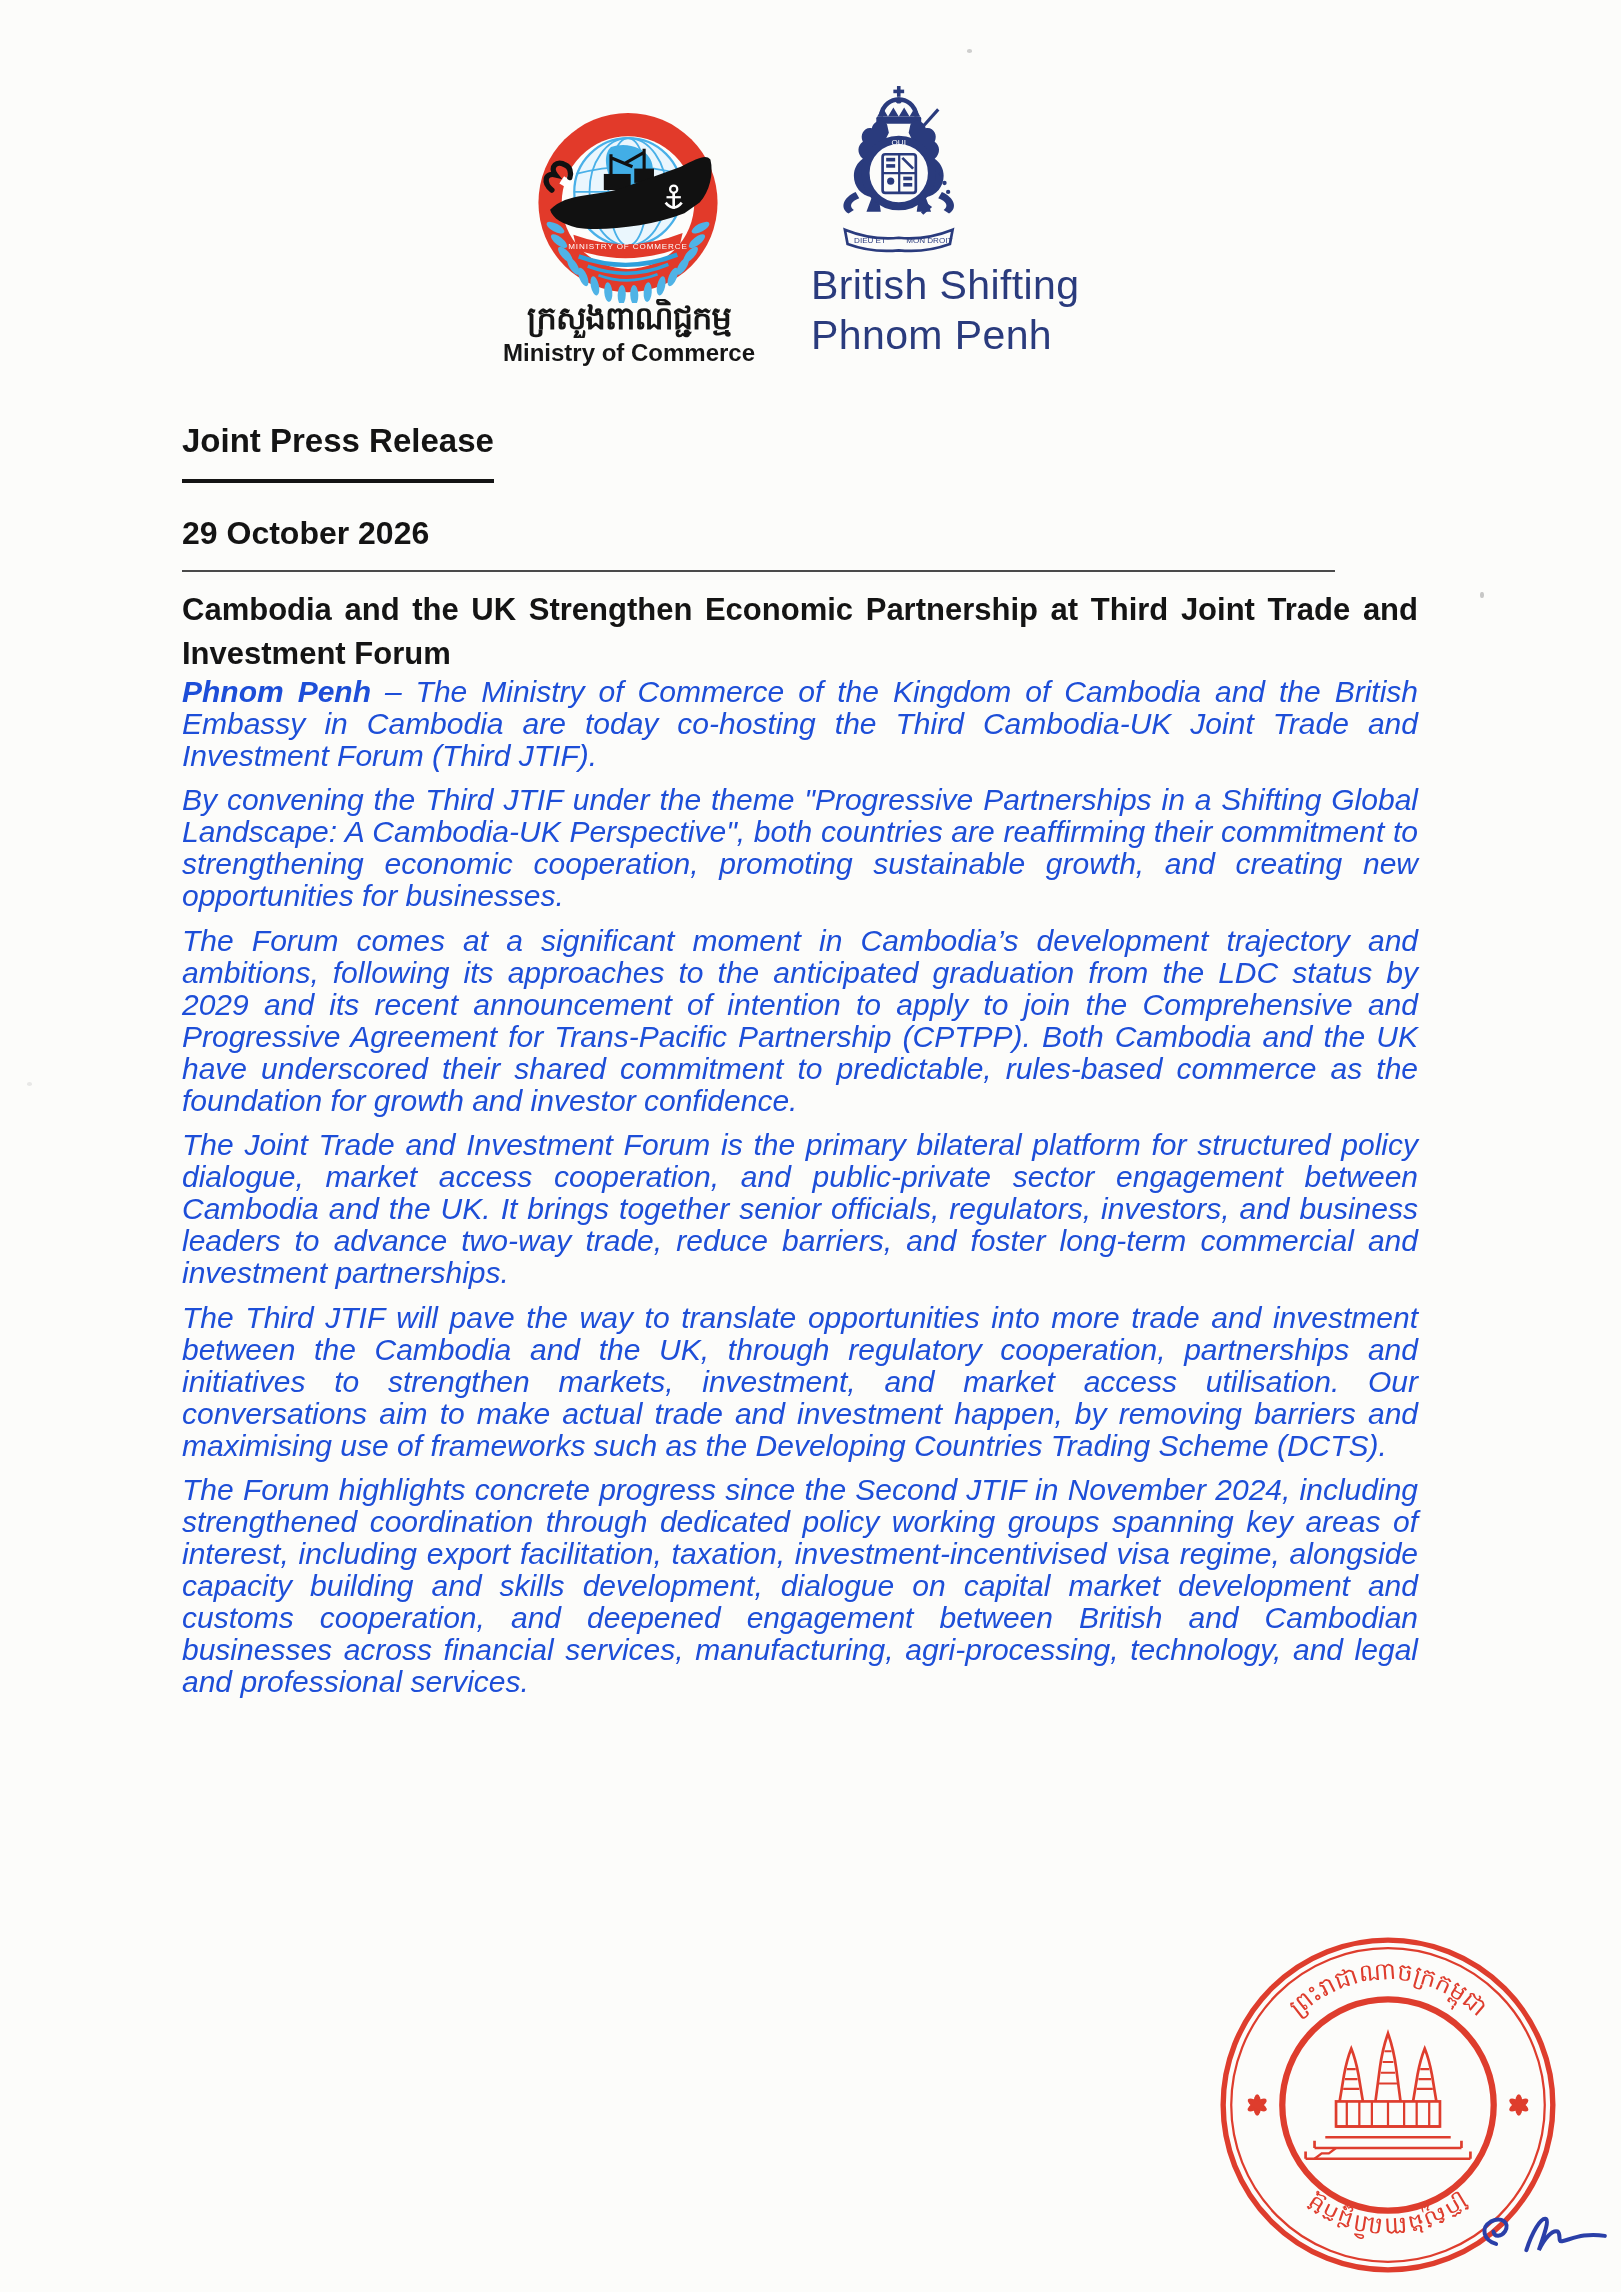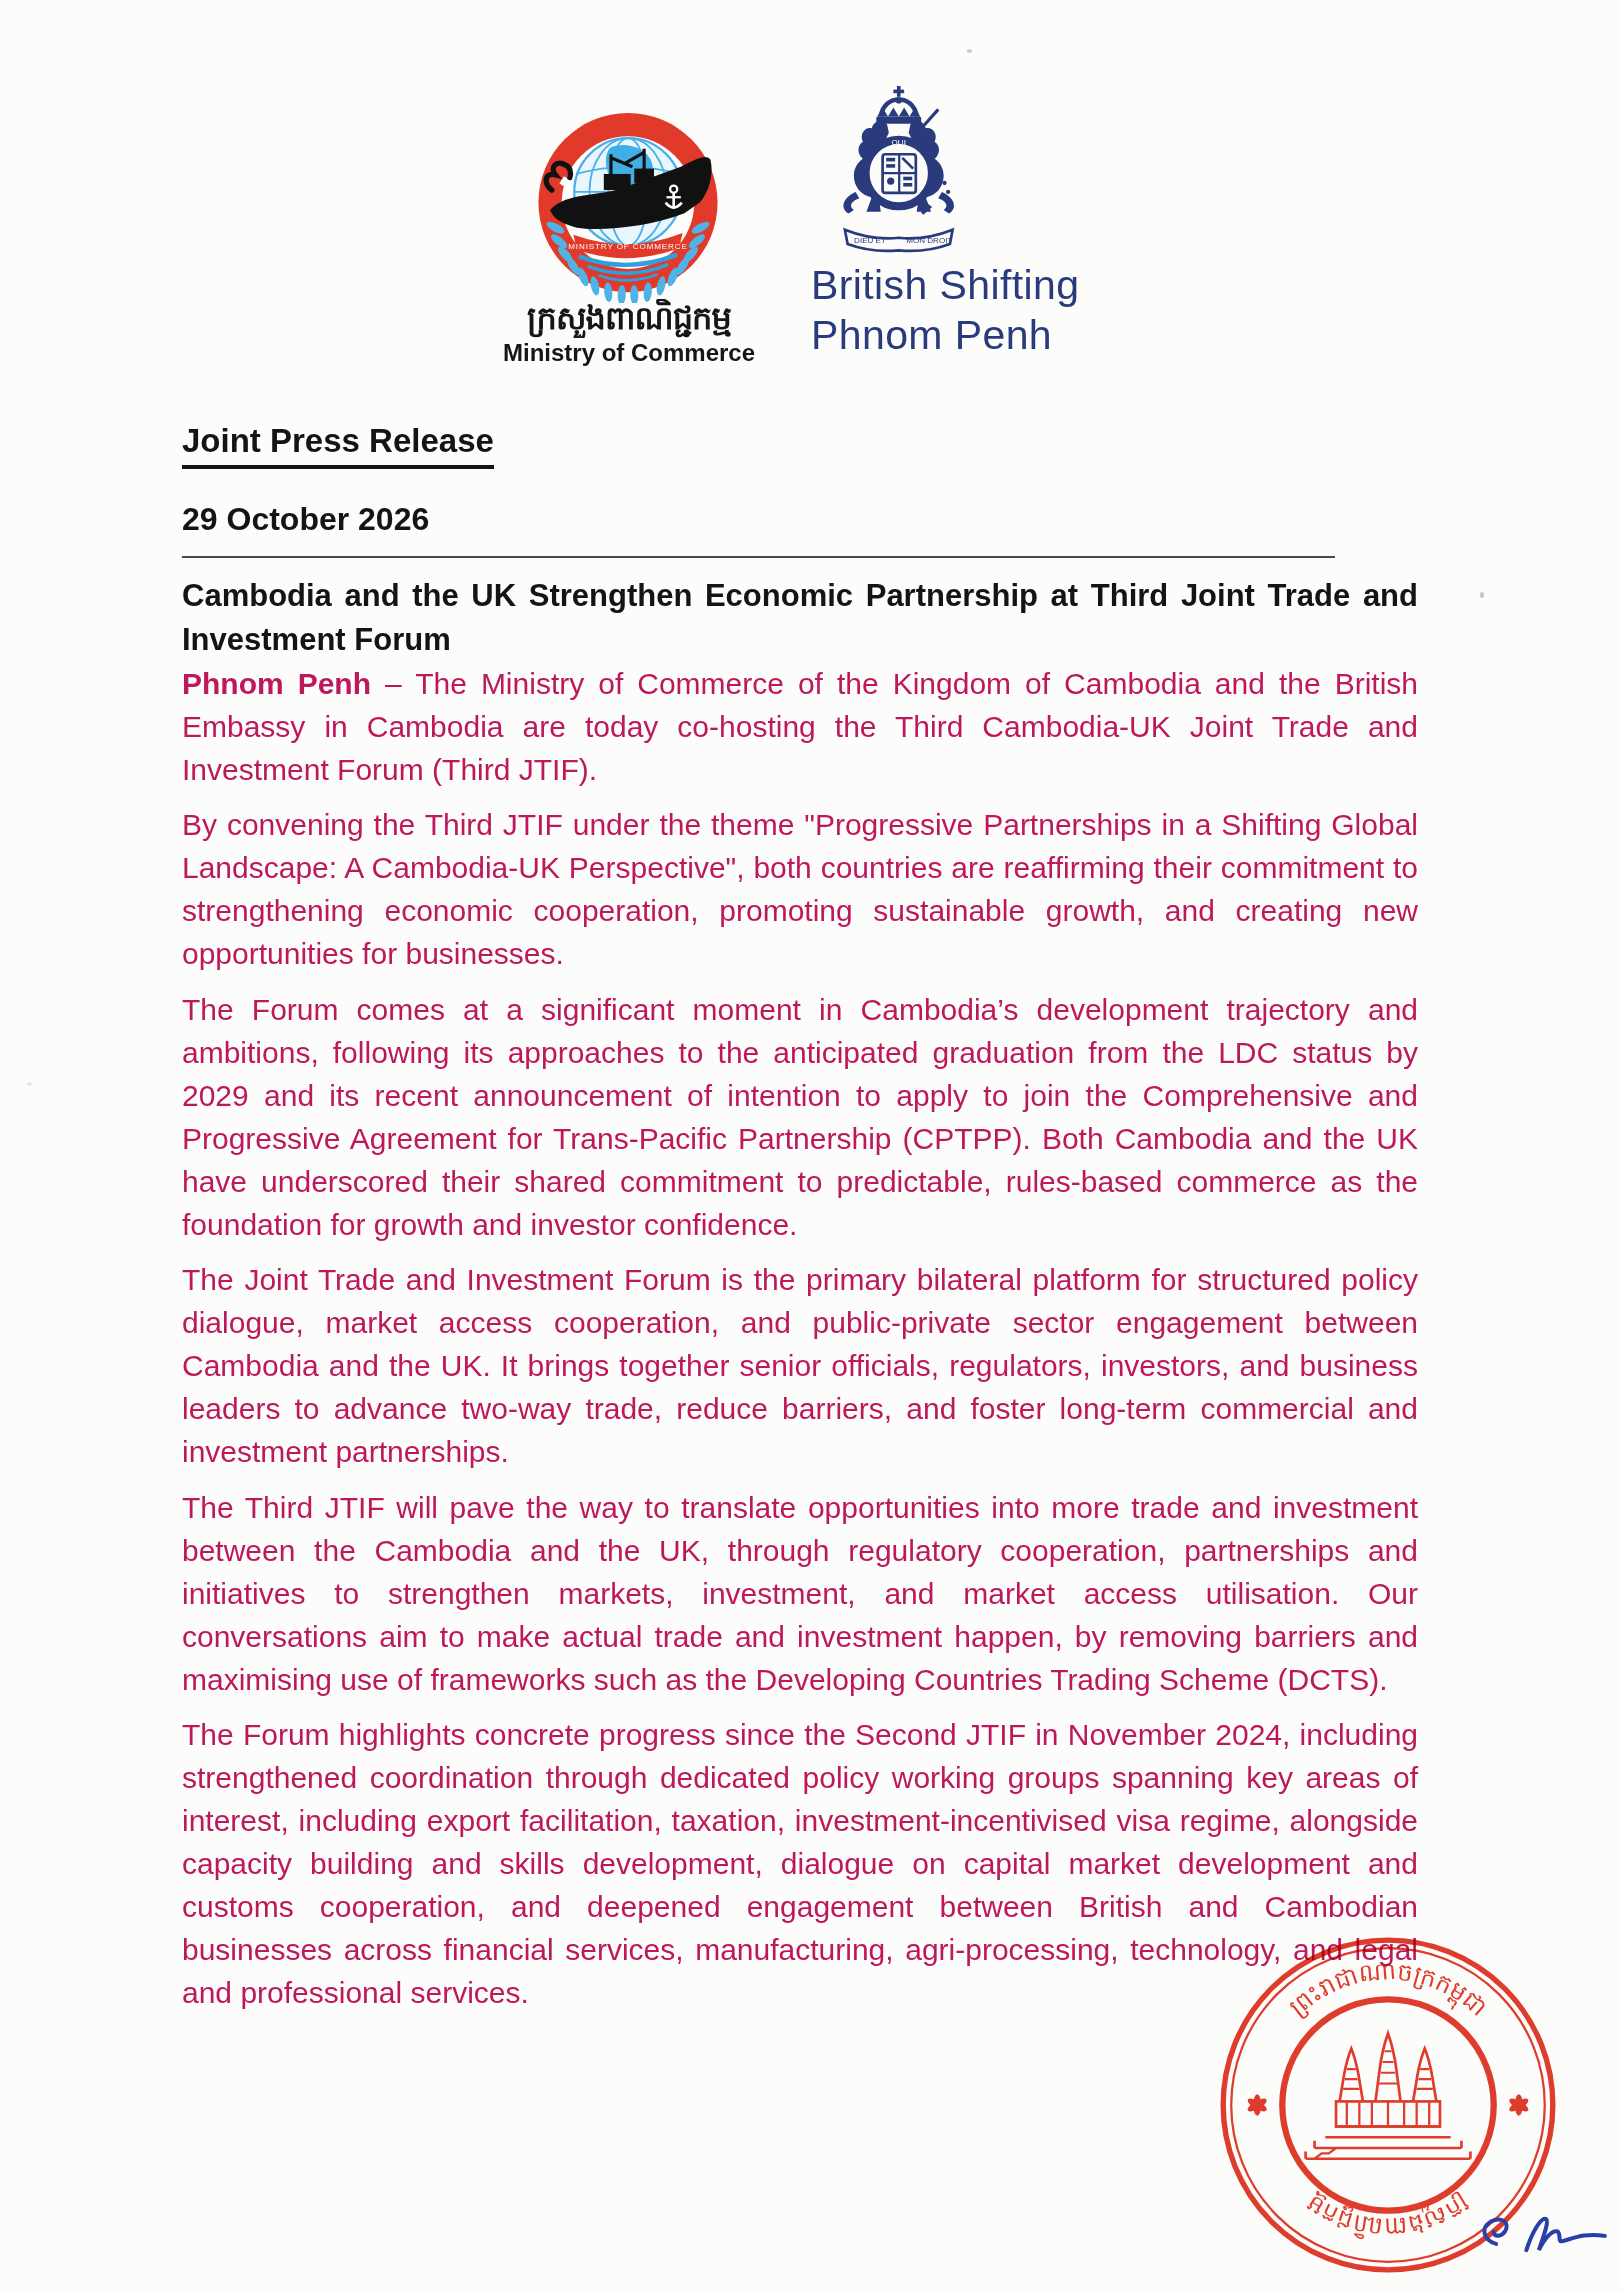--- a/index.html
+++ b/index.html
@@ -23,31 +23,31 @@
   .embassy-name{
     position:absolute;left:811px;top:260px;
     color:#2a3b7d;font-size:41px;line-height:50px;font-weight:500;
     letter-spacing:0.4px;
   }
   
   .main{position:absolute;left:182px;top:422px;width:1236px;}
   .doc-title{
     display:inline-block;margin:0;
     font-size:33px;font-weight:bold;color:#141414;
-    border-bottom:4.5px solid #141414;padding-bottom:6px;line-height:37px;
+    border-bottom:4.5px solid #141414;padding-bottom:20px;line-height:37px;
   }
   .doc-date{margin:29.6px 0 0 0;font-size:32px;font-weight:bold;color:#141414;line-height:40px;}
   .rule{border:none;border-top:2.7px solid #4a4a4a;width:1153px;margin:17px 0 0 0;}
   .headline{
     margin:16px 0 0 0;font-size:31px;font-weight:bold;color:#141414;
     line-height:44px;text-align:justify;
   }
   .para{
-    margin:0 0 12.5px 0;font-size:30px;line-height:43px;
-    text-align:justify;color:#be185d;
+    margin:0 0 12.5px 0;font-size:30px;line-height:32px;
+    text-align:justify;color:#1d4ed8;font-style:italic;
   }
   .para:first-of-type{margin-top:52px;}
   .para .lead{font-weight:bold;}
   
   .stamp{position:absolute;left:1216px;top:1933px;mix-blend-mode:multiply;opacity:.95;}
   .signature{position:absolute;left:1469px;top:2194px;}
   
   .speck{position:absolute;border-radius:50%;background:#9a9a9a;}
   .speck.s1{left:967px;top:49px;width:4.5px;height:3.6px;opacity:.45;}
   .speck.s2{left:1480px;top:592px;width:3.6px;height:6.3px;opacity:.55;}

